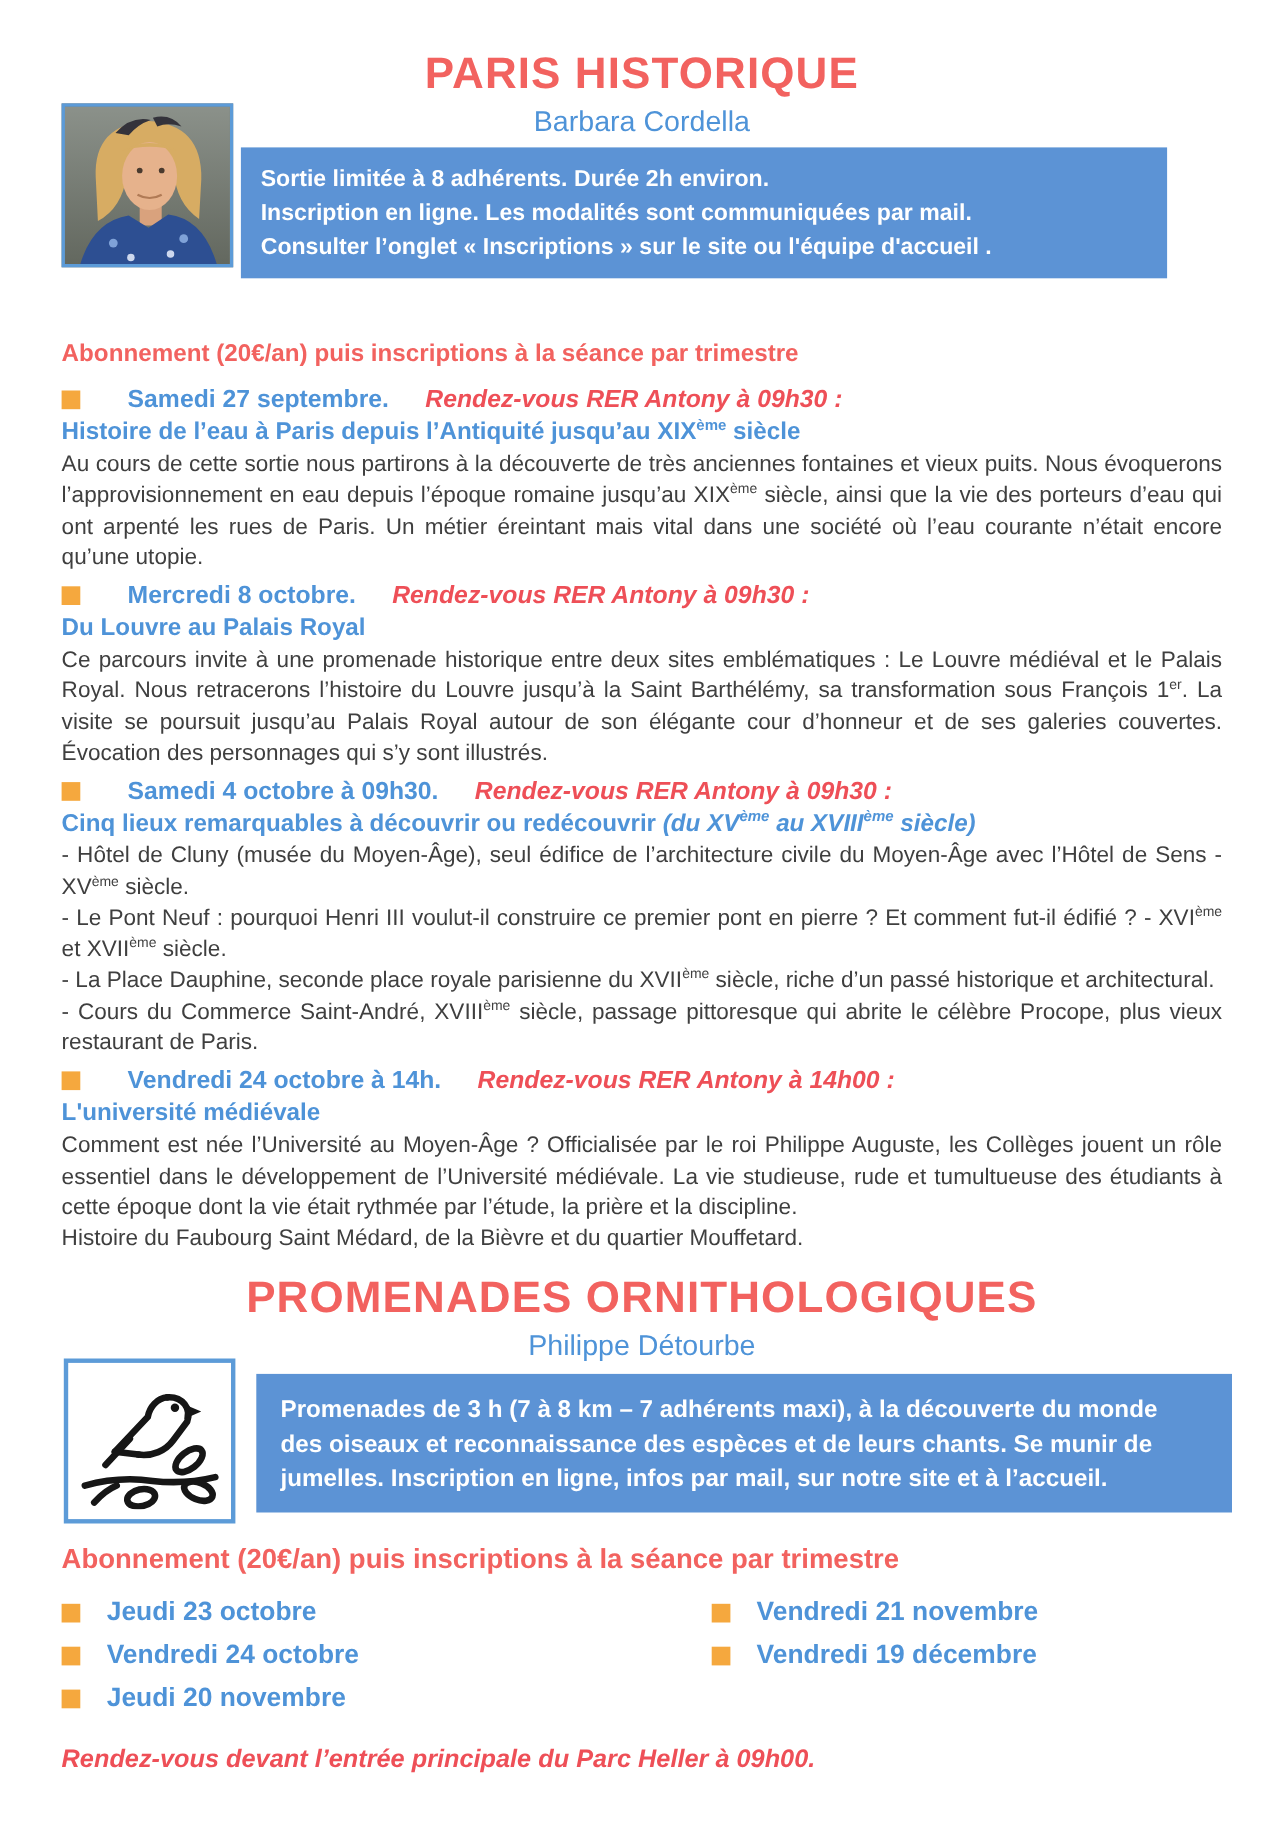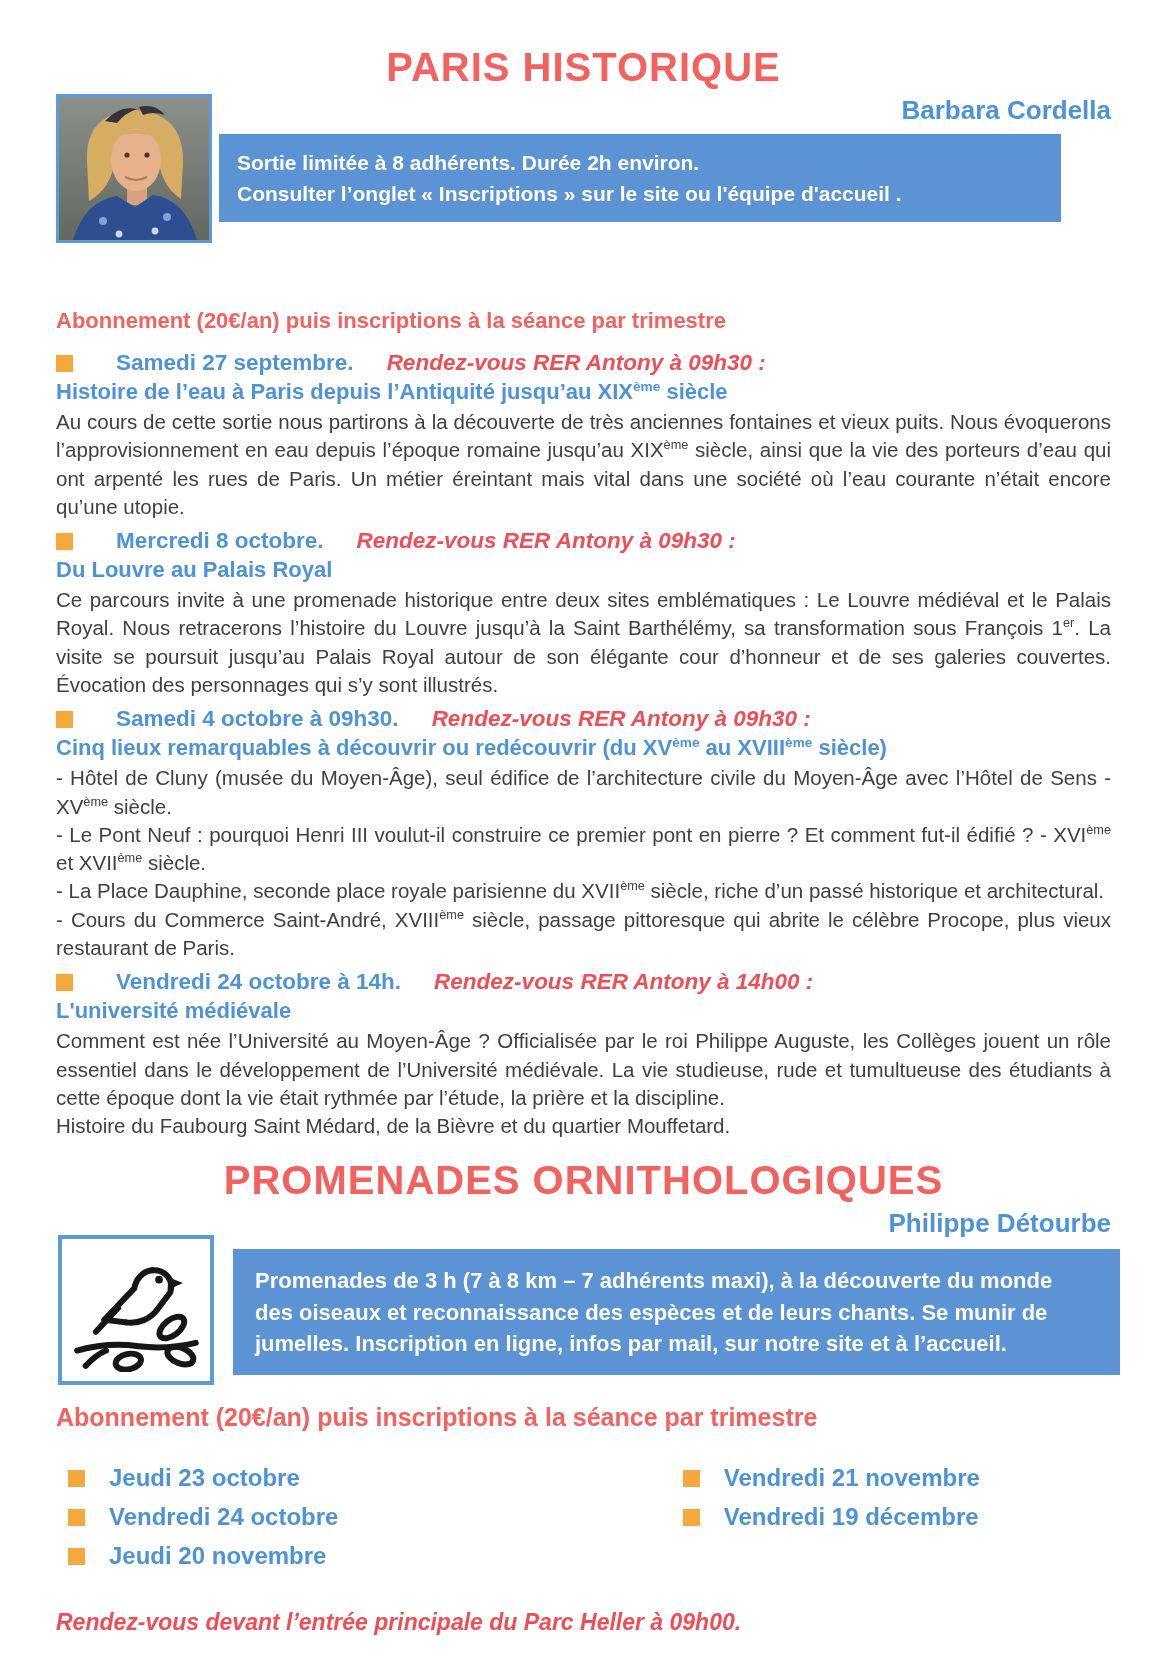--- a/index.html
+++ b/index.html
@@ -7,58 +7,58 @@
     --orange:#F5A83E; --body:#3F3F3F; --footer:#4B7BC0; --frame:#5C9BD8;
   }
   *{box-sizing:border-box;}
   html,body{margin:0;padding:0;background:#ffffff;}
   body{font-family:"Liberation Sans",sans-serif;}
   .page{width:1167px;height:1655px;margin:0 auto;background:#fff;position:relative;
         padding:45px 56px 0 56px;overflow:hidden;}
 
   .section-title{margin:0;text-align:center;color:var(--coral);font-size:40px;
                  font-weight:800;letter-spacing:1px;}
-  .animator{margin-top:5px;text-align:right;color:var(--blue);font-size:26px;font-weight:700;}
+  .animator{margin-top:5px;text-align:center;color:var(--blue);font-size:26px;font-weight:400;}
 
   .header-row{position:relative;margin-top:8px;min-height:150px;}
   .photo-frame{position:absolute;left:0;top:-40px;width:156px;height:149px;
                border:3px solid var(--frame);background:#7d837c;overflow:hidden;}
   .photo-frame svg{display:block;width:100%;height:100%;}
   .info-box{margin-left:163px;margin-right:50px;background:var(--boxblue);color:#fff;
             padding:13px 18px;font-size:21px;font-weight:600;line-height:1.48;}
   .info-box p{margin:0;}
 
   .subscription{text-align:left;color:var(--coral);font-size:22px;font-weight:600;
                 margin:24px 0 16px;}
 
   .event{margin-bottom:7px;}
   .event-heading{display:flex;align-items:center;margin-bottom:3px;gap:24px;}
   .bullet{width:17px;height:17px;background:var(--orange);display:inline-block;
           margin-right:19px;flex:none;}
   .event-date{color:var(--blue);font-size:22.5px;font-weight:600;white-space:pre;}
   .event-rdv{color:var(--red);font-size:22.5px;font-weight:700;font-style:italic;margin-left:9px;}
   .event-subtitle{color:var(--blue);font-size:22px;font-weight:600;margin:0 0 3px 0;}
-  .event-subtitle .ital{}
+  .event-subtitle .ital{font-style:italic;}
   .event-body{color:var(--body);font-size:20.5px;line-height:1.38;text-align:justify;margin:0;}
   sup{font-size:62%;line-height:0;}
 
   .section2-title{margin-top:18px;}
   .row2{position:relative;margin-top:10px;min-height:128px;}
   .bird-frame{position:absolute;left:2px;top:-14px;width:156px;height:150px;
               border:4px solid var(--frame);background:#fff;display:flex;
               align-items:center;justify-content:center;}
   .bird-frame svg{display:block;width:128px;height:124px;}
   .info-box2{margin-left:177px;margin-right:-9px;background:var(--boxblue);color:#fff;
              padding:16px 60px 16px 22px;font-size:22px;font-weight:600;line-height:1.42;}
   .info-box2 p{margin:0;}
 
   .subscription2{font-size:25px;margin:26px 0 20px;}
 
   .dates-grid{display:flex;margin-top:6px;}
-  .dates-col{list-style:none;margin:12px;padding:0;}
+  .dates-col{list-style:none;margin:0;padding:0;}
   .dates-col.left{flex:0 0 56%;}
   .dates-col.right{flex:1;}
   .date-item{display:flex;align-items:center;margin-bottom:11px;color:var(--blue);
              font-size:24px;font-weight:600;}
   .date-item .bullet{margin-right:24px;}
 
   .meeting-note{color:var(--red);font-style:italic;font-weight:700;font-size:23px;
                 margin:16px 0 0 0;}
 </style>
 </head>
@@ -90,20 +90,21 @@
         <path d="M52,40 Q77,26 102,40 Q77,33 52,40 Z" fill="#d7ac63"></path>
         <path d="M46,24 Q60,8 78,12 Q66,16 58,26 Z" fill="#34333b"></path>
         <path d="M80,10 Q96,6 106,18 Q94,14 84,18 Z" fill="#34333b"></path>
         <circle cx="68" cy="58" r="2.6" fill="#4a3a2e"></circle>
           <circle cx="88" cy="58" r="2.6" fill="#4a3a2e"></circle>
         <path d="M66,80 Q77,86 88,80" stroke="#b07a55" stroke-width="2" fill="none"></path>
       </svg>
     </div>
     <div class="info-box">
       <p>Sortie limitée à 8 adhérents. Durée 2h environ.</p>
+      <p>Inscription en ligne. Les modalités sont communiquées par mail.</p>
       <p>Consulter l’onglet « Inscriptions » sur le site ou l'équipe d'accueil .</p>
     </div>
   </div>
 
   <p class="subscription">Abonnement (20€/an) puis inscriptions à la séance par trimestre</p>
 
   <section class="event">
     <div class="event-heading">
       <span class="bullet"></span>
       <span class="event-date">Samedi 27 septembre.</span>

